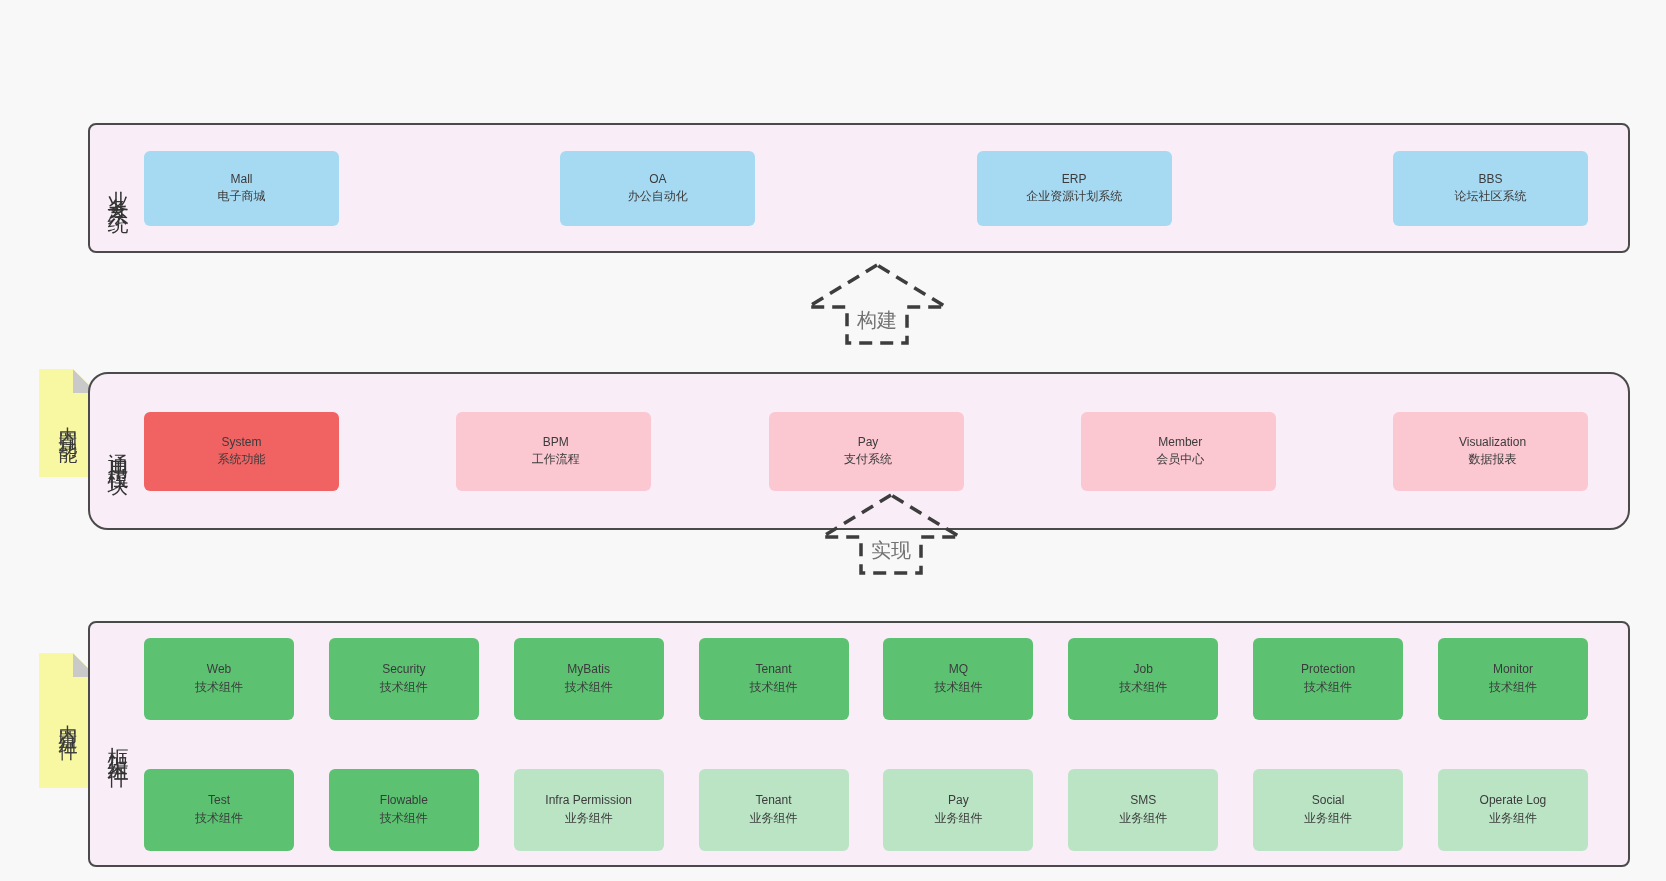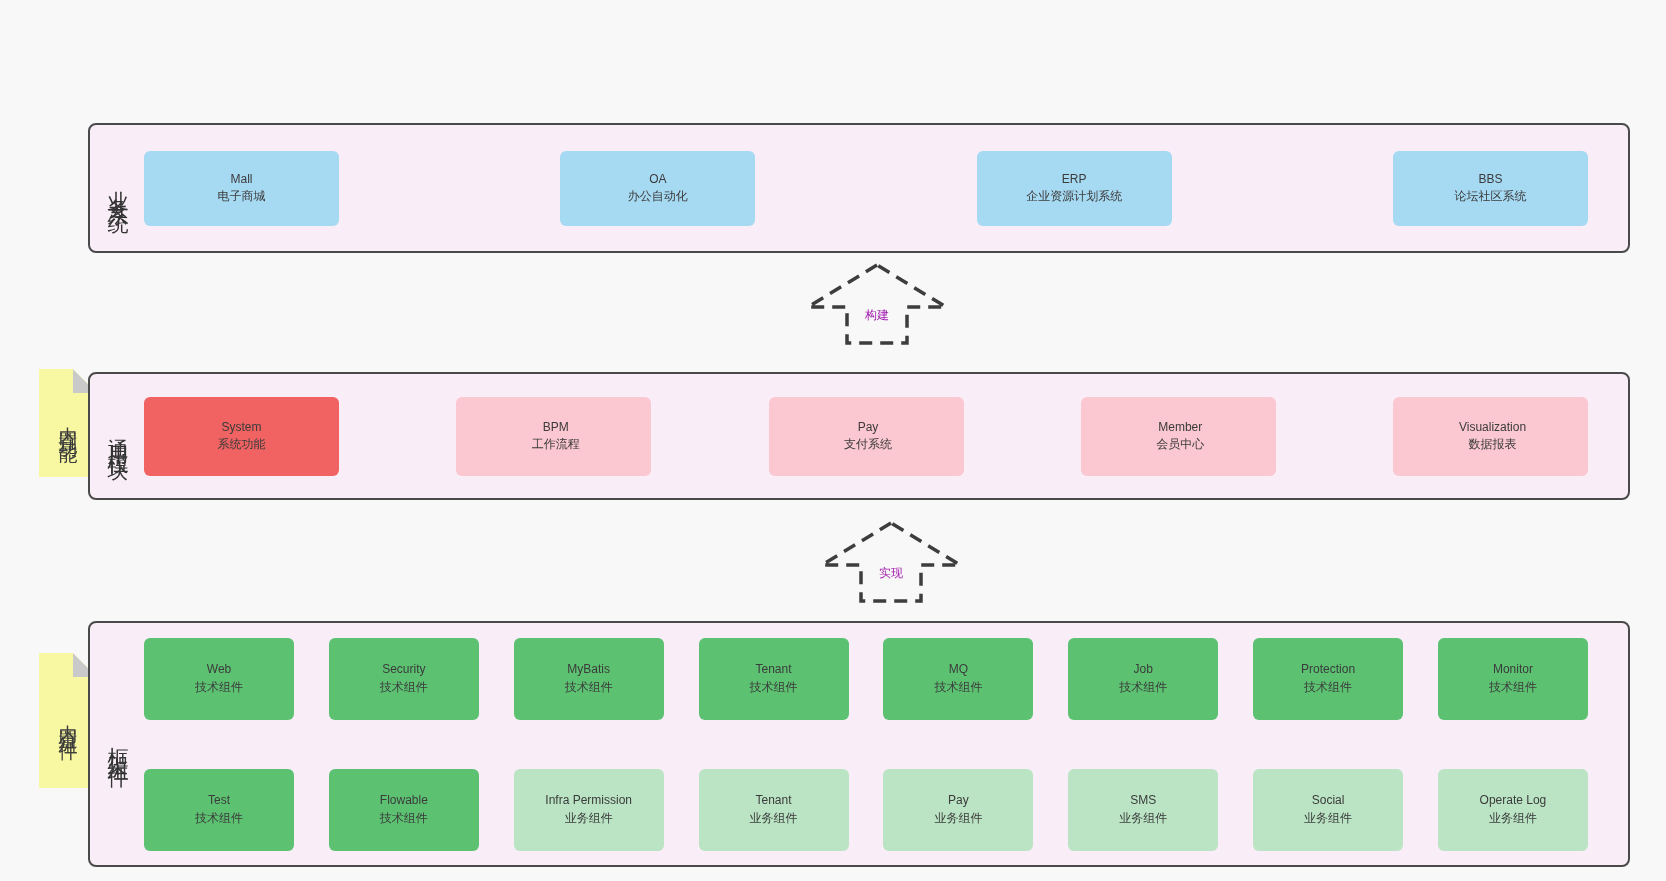--- a/index.html
+++ b/index.html
@@ -35,21 +35,21 @@
   .blue{background:#a6d9f2;}
   .red{background:#f16262;}
   .pink{background:#fbc7d1;padding-left:16px;}
   .green{background:#5cc272;}
   .lgreen{background:#bae4c4;}
   
   .arrow{position:absolute;width:150px;height:84px;z-index:1;}
   .arrow svg{position:absolute;inset:0;}
   .arrow-label{
     position:absolute;top:44px;left:50%;transform:translateX(-50%);
-    background:#f8f8f8;padding:1px 4px;font-size:12px;color:#a21caf;white-space:nowrap;
+    background:#f8f8f8;padding:1px 4px;font-size:20px;color:#737373;white-space:nowrap;
   }
   
   .sticky{
     position:absolute;left:39px;width:58px;background:#f9f8a2;z-index:0;
     clip-path:polygon(0 0,calc(100% - 24px) 0,100% 24px,100% 100%,0 100%);
     display:flex;align-items:center;justify-content:center;
   }
   .fold{
     position:absolute;top:0;right:0;width:24px;height:24px;background:#c9c9c9;
     clip-path:polygon(0 0,100% 100%,0 100%);
@@ -93,21 +93,21 @@
   </div>
 </div>
 
 <div class="arrow" style="left:802px;top:262px;">
   <svg width="150" height="84" viewBox="0 0 150 84">
     <path d="M75 3 L6 45 L45 45 L45 81 L105 81 L105 45 L144 45 Z" fill="none" stroke="#3d3d3d" stroke-width="3.5" stroke-dasharray="13 8"></path>
   </svg>
   <div class="arrow-label">构建</div>
 </div>
 
-<div class="section" style="top:372px;height:128px;">
+<div class="section" style="top:372px;height:158px;border-radius:20px;">
   <div class="v-label">通用模块</div>
   <div class="row">
     <div class="box red w195h">
       <span>System</span>
       <span>系统功能</span>
     </div>
     <div class="box pink w195h">
       <span>BPM</span>
       <span>工作流程</span>
     </div>
@@ -119,21 +119,21 @@
       <span>Member</span>
       <span>会员中心</span>
     </div>
     <div class="box pink w195h">
       <span>Visualization</span>
       <span>数据报表</span>
     </div>
   </div>
 </div>
 
-<div class="arrow" style="left:816px;top:520px;">
+<div class="arrow" style="left:816px;top:492px;">
   <svg width="150" height="84" viewBox="0 0 150 84">
     <path d="M75 3 L6 45 L45 45 L45 81 L105 81 L105 45 L144 45 Z" fill="none" stroke="#3d3d3d" stroke-width="3.5" stroke-dasharray="13 8"></path>
   </svg>
   <div class="arrow-label">实现</div>
 </div>
 
 <div class="section" style="top:621px;height:246px;">
   <div class="v-label">框架组件</div>
   <div class="rows">
     <div class="row">

